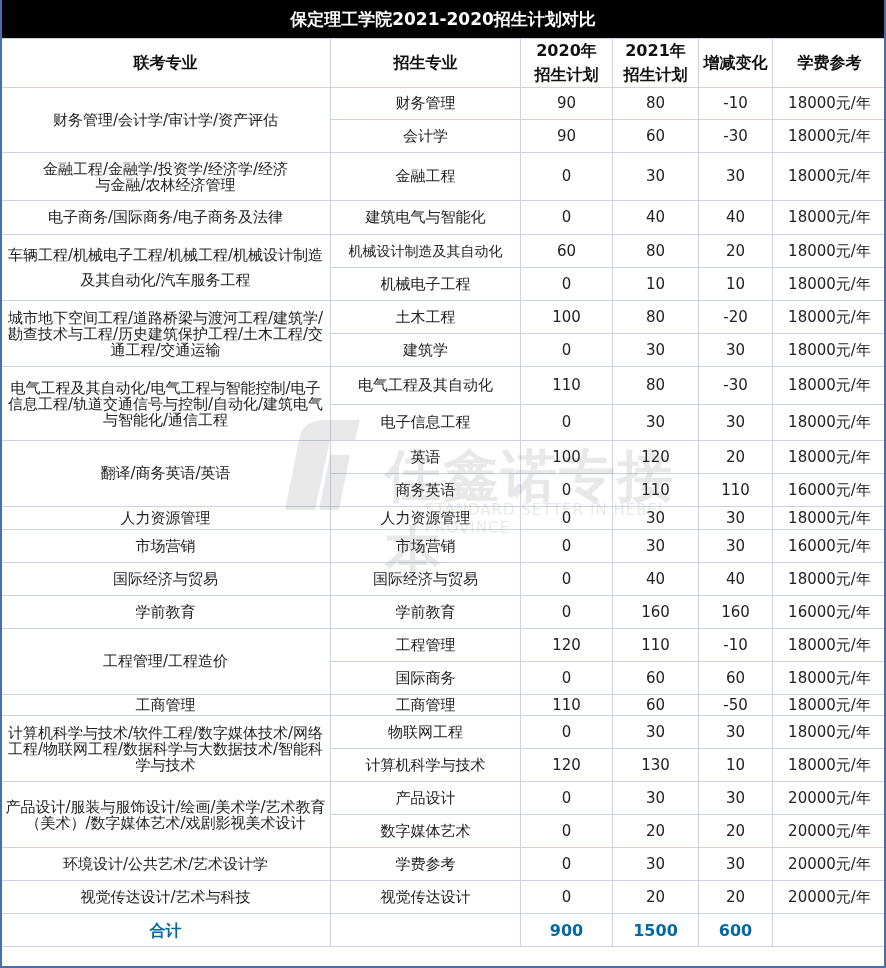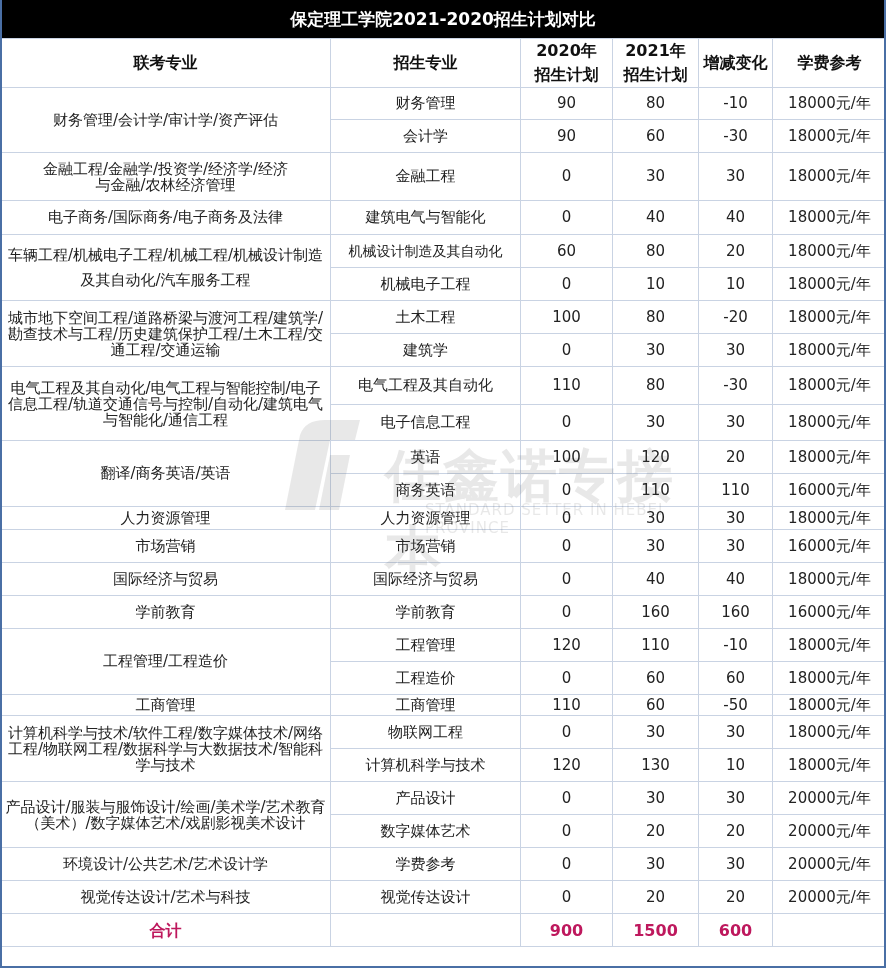--- a/index.html
+++ b/index.html
@@ -10,21 +10,21 @@
                color:#fff; font-weight:bold; font-size:17px; display:flex; align-items:center; justify-content:center; }
   table { position:absolute; left:0; top:38px; width:886px; border-collapse:collapse; table-layout:fixed;padding-left:32px; }
   td, th { border:1px solid #c9d3e3; text-align:center; vertical-align:middle; padding:0 2px;
            font-size:15px; line-height:19px; font-weight:normal; }
   th { font-weight:bold; font-size:16px; line-height:24px; color:#111; }
   tr.group-start td, tr.group-start th { border-top:1.5px solid #5b7aa8; }
   td.ctext { font-size:15px; line-height:25px; }
   td.small { line-height:16px; }
   .outer { position:absolute; left:0; top:0; width:886px; height:968px; box-sizing:border-box;
            border-left:2px solid #4a6fa5; border-right:2px solid #4a6fa5; border-bottom:2px solid #4a6fa5; pointer-events:none; }
-  .total td { color:#be185d; font-weight:bold; font-size:16px; }
+  .total td { color:#0369a1; font-weight:bold; font-size:16px; }
   .watermark { position:absolute; left:275px; top:415px; width:440px; height:110px; pointer-events:none; opacity:0.13; }
   .wm-logo { position:absolute; left:0; top:0; width:90px; height:100px; }
   .wm-text { position:absolute; left:110px; top:0; font-size:56px; font-weight:bold; color:#555; letter-spacing:2px;margin-top:24px; }
   .wm-sub { position:absolute; left:150px; top:86px; font-size:15px; color:#555; letter-spacing:1px; }
 </style>
 </head>
 <body>
 
 <div class="frame">
   <div class="title-bar">保定理工学院2021-2020招生计划对比</div>
@@ -186,21 +186,21 @@
 
       <tr class="group-start" style="height:33px">
         <td rowspan="2">工程管理/工程造价</td>
         <td>工程管理</td>
         <td>120</td>
         <td>110</td>
         <td>-10</td>
         <td>18000元/年</td>
       </tr>
       <tr style="height:33px">
-        <td>工程造价</td>
+        <td>国际商务</td>
         <td>0</td>
         <td>60</td>
         <td>60</td>
         <td>18000元/年</td>
       </tr>
 
       <tr class="group-start" style="height:21px">
         <td>工商管理</td>
         <td>工商管理</td>
         <td>110</td>

